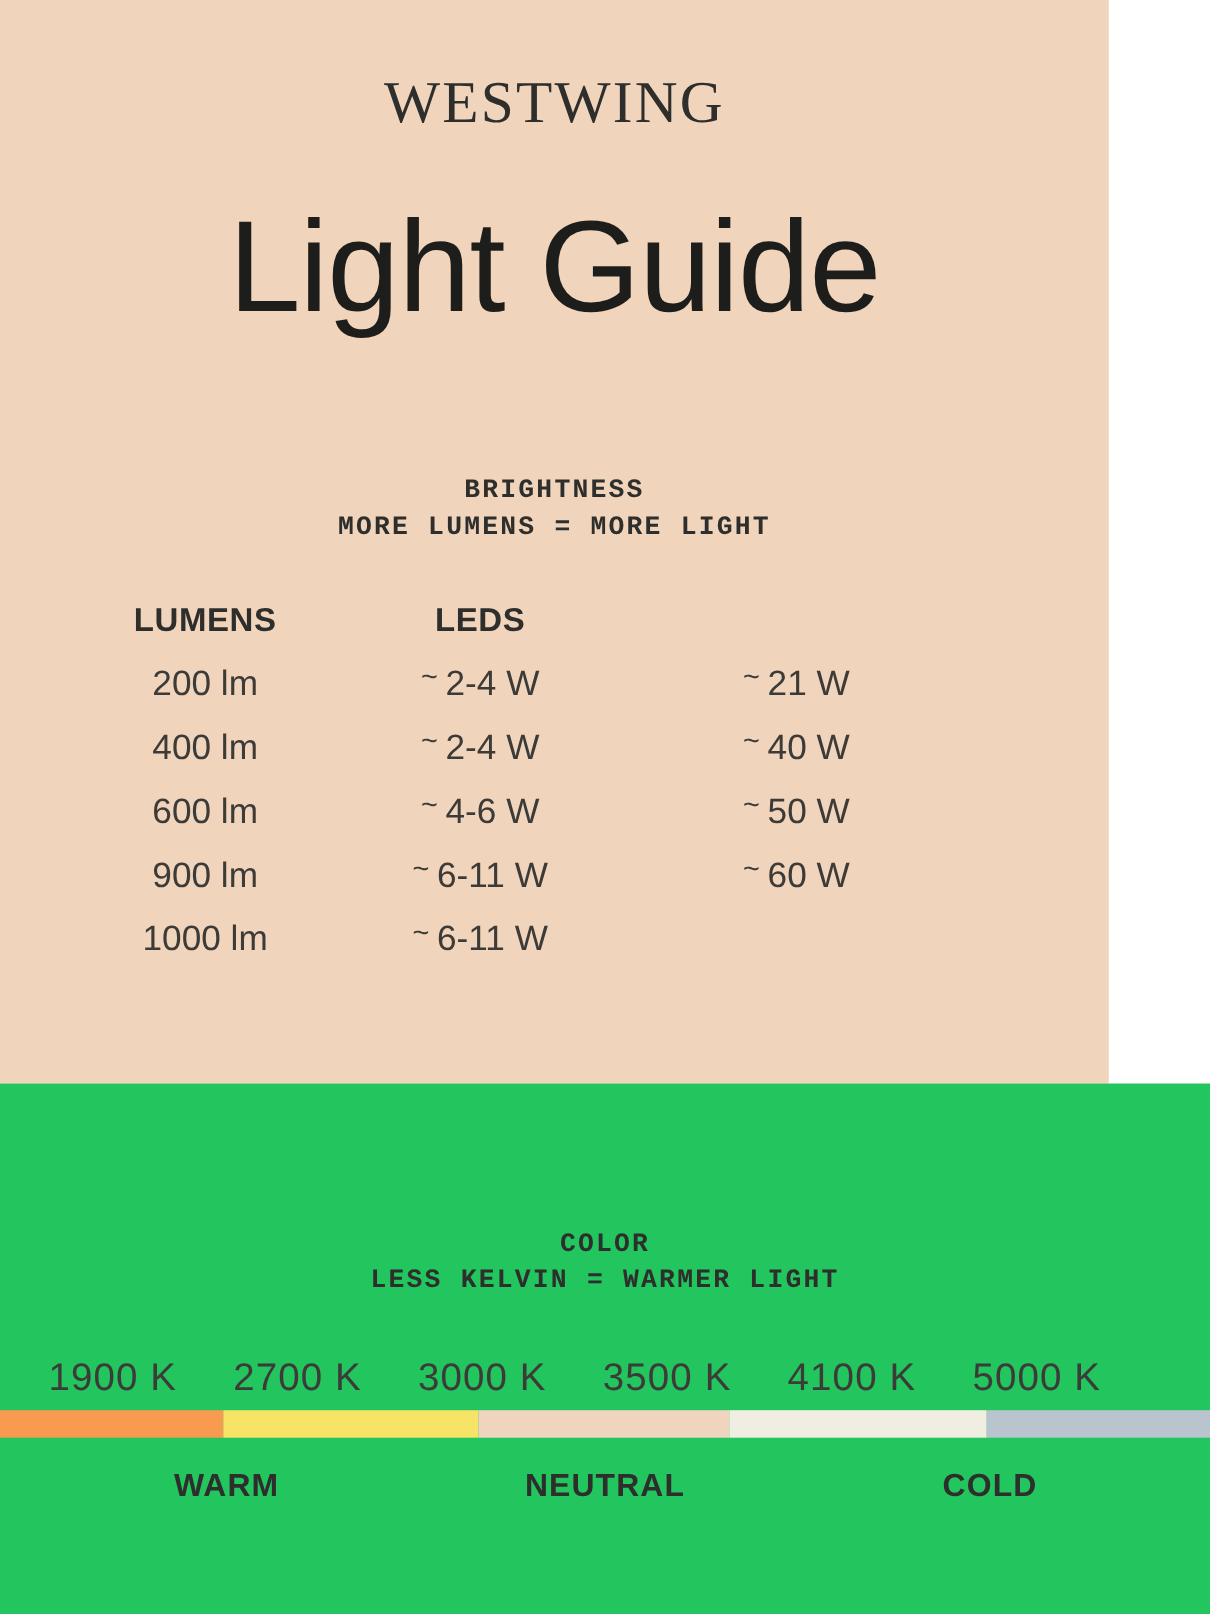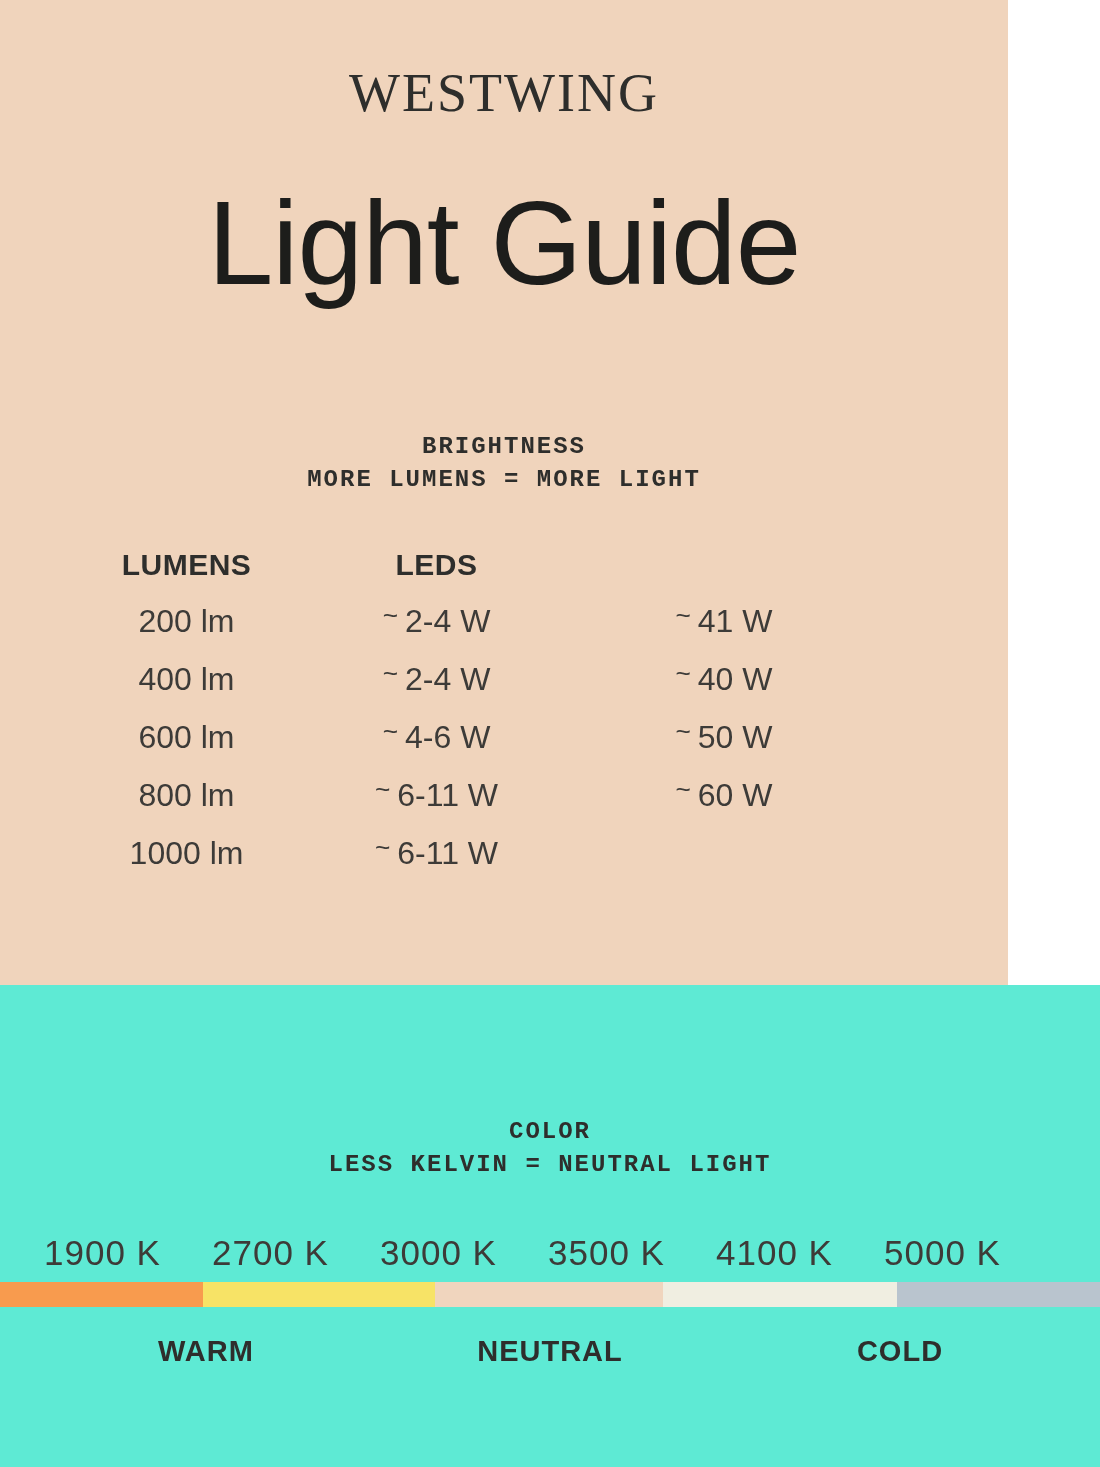--- a/index.html
+++ b/index.html
@@ -154,52 +154,52 @@
 
     <div class="bright-table">
       <div class="t-grid t-head" style="color: rgb(46, 46, 44);">
         <div class="t-cell">LUMENS</div>
         <div class="t-cell">LEDS</div>
       </div>
 
       <div class="t-grid t-row">
         <div class="t-cell">200 lm</div>
         <div class="t-cell"><span class="tilde">~</span><span>2-4 W</span></div>
-        <div class="t-cell"><span class="tilde">~</span><span>41 W</span></div>
+        <div class="t-cell"><span class="tilde">~</span><span>21 W</span></div>
       </div>
 
       <div class="t-grid t-row">
         <div class="t-cell">400 lm</div>
         <div class="t-cell"><span class="tilde">~</span><span>2-4 W</span></div>
         <div class="t-cell"><span class="tilde">~</span><span>40 W</span></div>
       </div>
 
       <div class="t-grid t-row">
         <div class="t-cell">600 lm</div>
         <div class="t-cell"><span class="tilde">~</span><span>4-6 W</span></div>
         <div class="t-cell"><span class="tilde">~</span><span>50 W</span></div>
       </div>
 
       <div class="t-grid t-row">
-        <div class="t-cell">800 lm</div>
+        <div class="t-cell">900 lm</div>
         <div class="t-cell"><span class="tilde">~</span><span>6-11 W</span></div>
         <div class="t-cell"><span class="tilde">~</span><span>60 W</span></div>
       </div>
 
       <div class="t-grid t-row">
         <div class="t-cell">1000 lm</div>
         <div class="t-cell"><span class="tilde">~</span><span>6-11 W</span></div>
       </div>
     </div>
   </section>
 
-  <section class="section-bottom" style="background-color: #5eead4;">
+  <section class="section-bottom" style="background-color: #22c55e;">
     <div class="color-block mono-block" style="color: rgb(46, 46, 44);">
       <div>COLOR</div>
-      <div>LESS KELVIN = NEUTRAL LIGHT</div>
+      <div>LESS KELVIN = WARMER LIGHT</div>
     </div>
 
     <div class="kelvin-row">
       <div class="kelvin-label">1900 K</div>
       <div class="kelvin-label">2700 K</div>
       <div class="kelvin-label">3000 K</div>
       <div class="kelvin-label">3500 K</div>
       <div class="kelvin-label">4100 K</div>
       <div class="kelvin-label">5000 K</div>
     </div>

